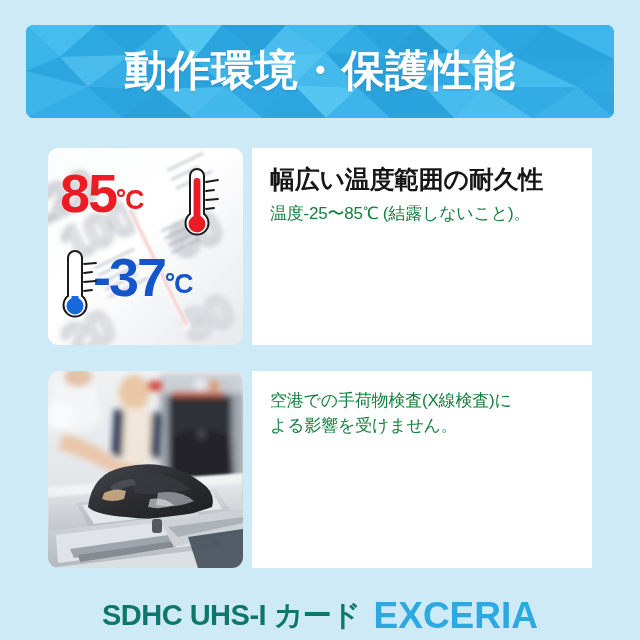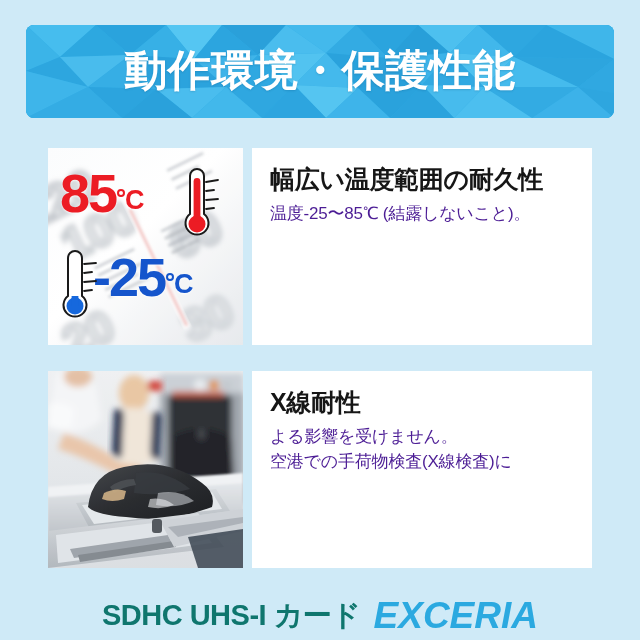--- a/index.html
+++ b/index.html
@@ -60,40 +60,41 @@
   .card-1 { top: 148px; height: 197px; width: 544px; }
   .card-2 { top: 371px; height: 197px; width: 544px; }
 
   .media {
     width: 195px;
     height: 100%;
     background: #fef9c3;
     overflow: hidden;
     position: relative;
     flex: 0 0 195px;
+    border-radius: 11px;
   }
   .panel {
     flex: 1 1 auto;
     background: #ffffff;
     padding: 17px 16px 10px 18px;
     display: flex;
     flex-direction: column;
   }
   .panel-title {
     font-size: 25px;
     font-weight: bold;
     color: #161616;
     line-height: 1.15;
     letter-spacing: -0.3px;
     margin-bottom: 7px;
     white-space: nowrap;
   }
   .panel-body {
     font-size: 17px;
-    color: #4c1d95;
+    color: #15803d;
     line-height: 1.48;
     letter-spacing: -0.2px;
   }
   .panel-body div { white-space: nowrap; }
 
   
   .thermo-bg {
     position: absolute;
     inset: 0;
     background:
@@ -167,21 +168,20 @@
   .footer-line1 {
     font-size: 29px;
     font-weight: bold;
     color: #0f766e;
     letter-spacing: -0.5px;
     line-height: 1;
   }
   .footer-brand {
     font-size: 37px;
     font-weight: bold;
-    font-style: italic;
     color: #2ba9e0;
     letter-spacing: 0px;
     line-height: 1;
   }
 </style>
 </head>
 <body>
 
 <div class="banner">
   <svg class="poly" viewBox="0 0 588 93" preserveAspectRatio="none">
@@ -297,21 +297,21 @@
 
     <div class="temp-hot">
       <span class="num">85</span>
       <span class="deg">
         <span class="ring"></span>
         <span>C</span>
       </span>
     </div>
 
     <div class="temp-cold">
-      <span class="num">-25</span>
+      <span class="num">-37</span>
       <span class="deg">
         <span class="ring"></span>
         <span>C</span>
       </span>
     </div>
 
     <svg class="thermo-icon hot" viewBox="0 0 42 78">
       <g stroke="#1a1a1a" stroke-width="2">
         <path d="M10 10 a7 7 0 0 1 14 0 v38 a11.5 11.5 0 1 1 -14 0 z" fill="#ffffff"></path>
       </g>
@@ -441,24 +441,23 @@
 
         <path d="M140 166 L195 158 L195 197 L150 197 Z" fill="#2f3a46" opacity="0.85"></path>
         <rect x="104" y="148" width="10" height="14" rx="3" fill="#4a4f55"></rect>
 
         <rect width="195" height="197" fill="#ffffff" opacity="0.06"></rect>
       </svg>
     </div>
   </div>
 
   <div class="panel">
-    <div class="panel-title">X線耐性</div>
     <div class="panel-body">
+      <div>空港での手荷物検査(X線検査)に</div>
       <div>よる影響を受けません。</div>
-      <div>空港での手荷物検査(X線検査)に</div>
     </div>
   </div>
 </div>
 
 <div class="footer">
   <span class="footer-line1">SDHC UHS-I カード</span>
   <span class="footer-brand">EXCERIA</span>
 </div>
 
 </body></html>

